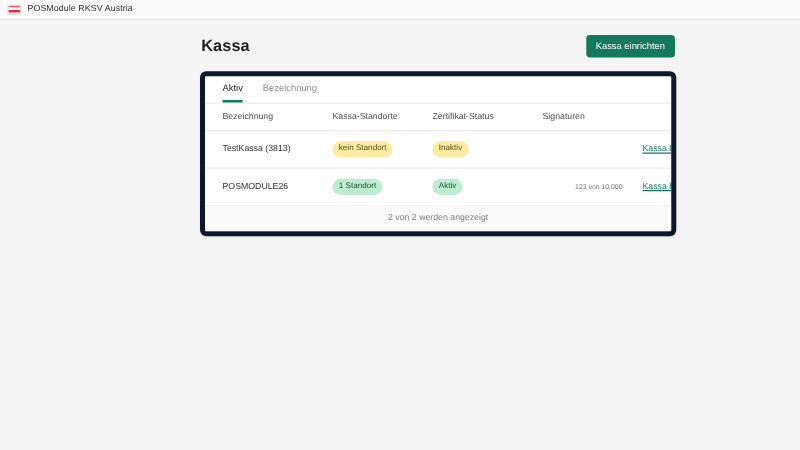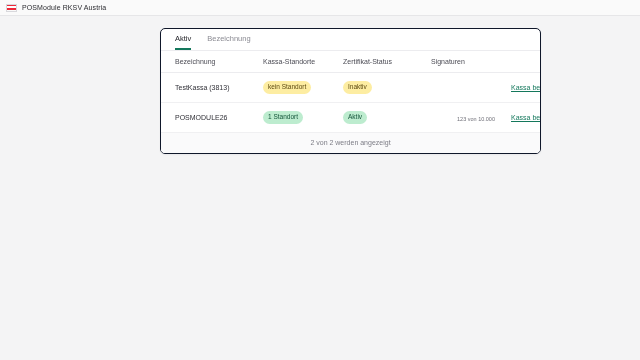--- a/index.html
+++ b/index.html
@@ -73,21 +73,21 @@
     padding: 5px 8px;
     line-height: 1;
     cursor: pointer;
     white-space: nowrap;
     font-family: "Liberation Sans", sans-serif;
   }
 
   
   .card {
     background: #ffffff;
-    border: 1px solid #0f172a;
+    border: 4px solid #0f172a;
     border-radius: 5px;
     box-shadow: 0 1px 2px rgba(20,20,30,0.05);
     overflow: hidden;
   }
 
   
   .tabs {
     display: flex;
     align-items: flex-end;
     gap: 16px;
@@ -197,20 +197,24 @@
   <span class="flag">
     <i></i>
       <i class="white"></i>
       <i></i>
   </span>
   <span class="appbar-title">POSModule RKSV Austria</span>
 </div>
 
 <div class="page">
 
+  <div class="page-head">
+    <div class="page-title">Kassa</div>
+    <button class="btn-primary">Kassa einrichten</button>
+  </div>
 
   <div class="card">
 
     <div class="tabs">
       <div class="tab active">Aktiv</div>
       <div class="tab">Bezeichnung</div>
     </div>
 
     <table>
       <thead>

